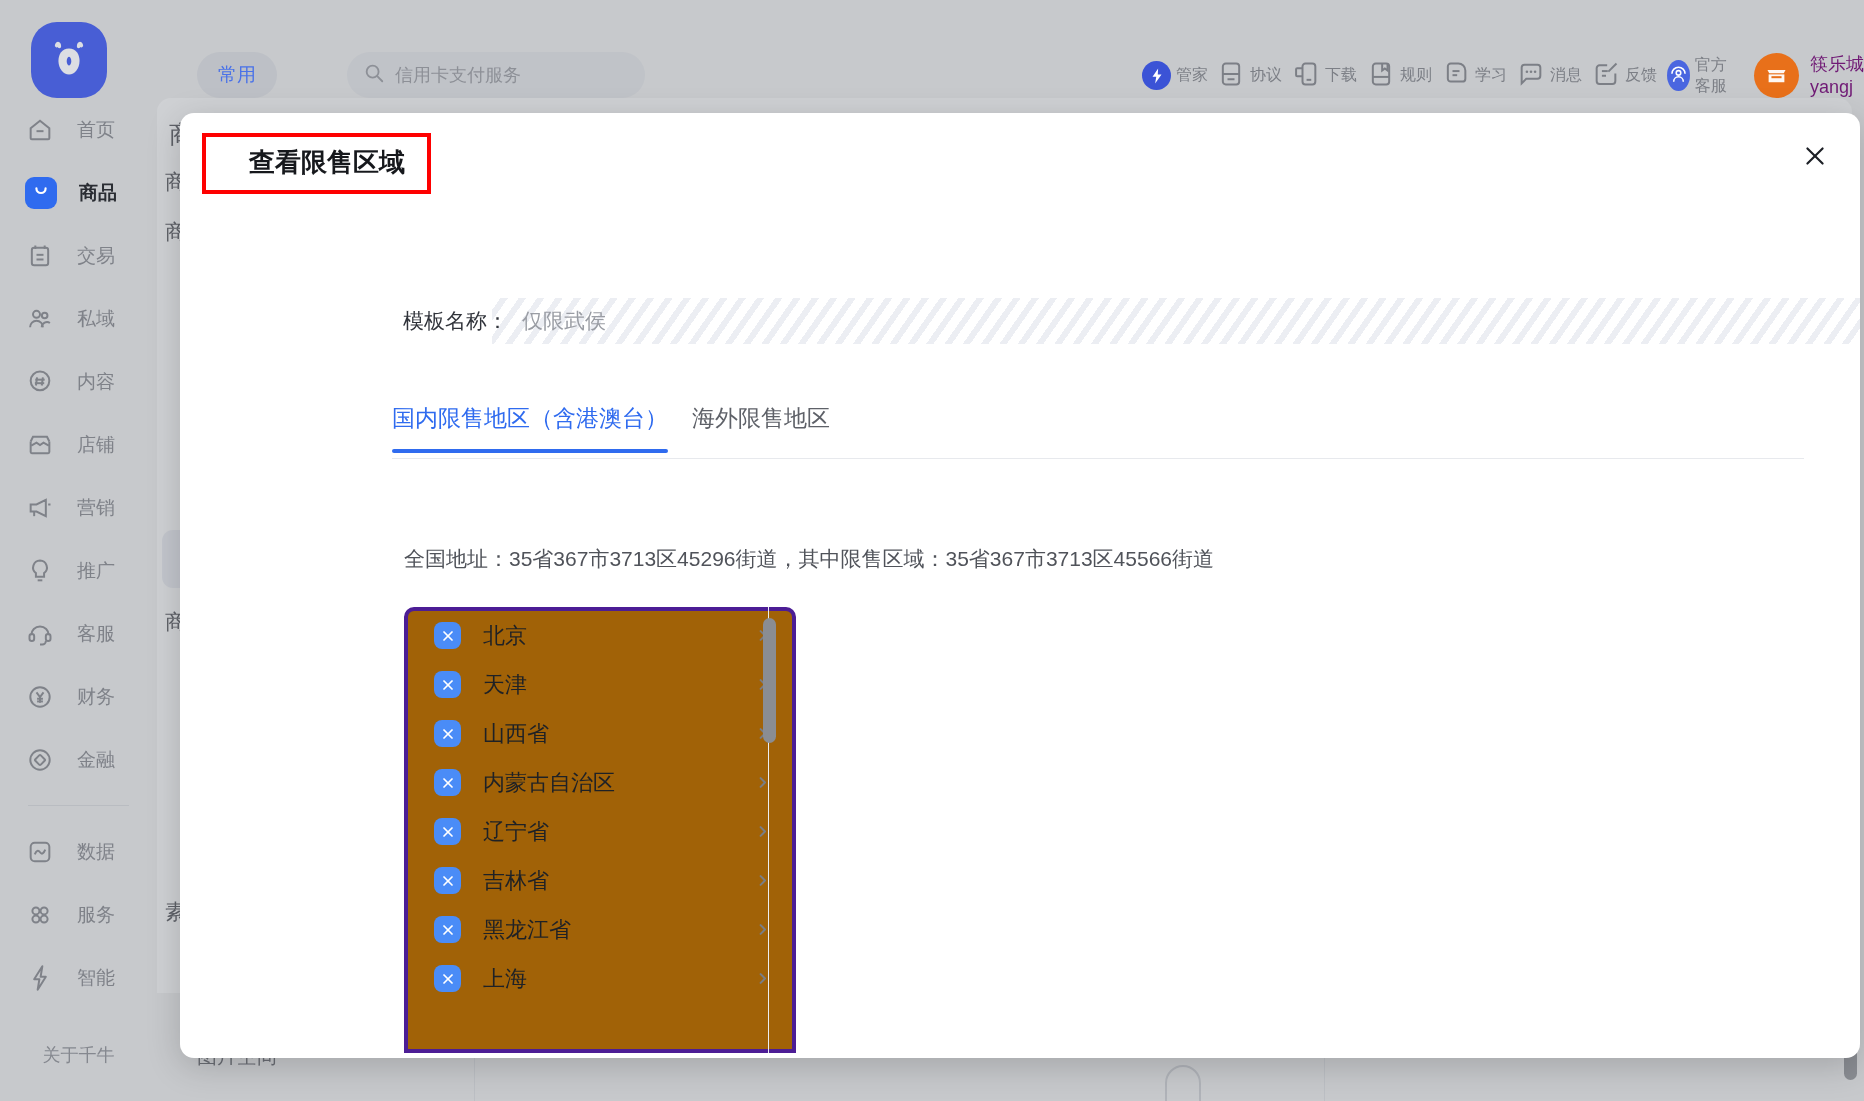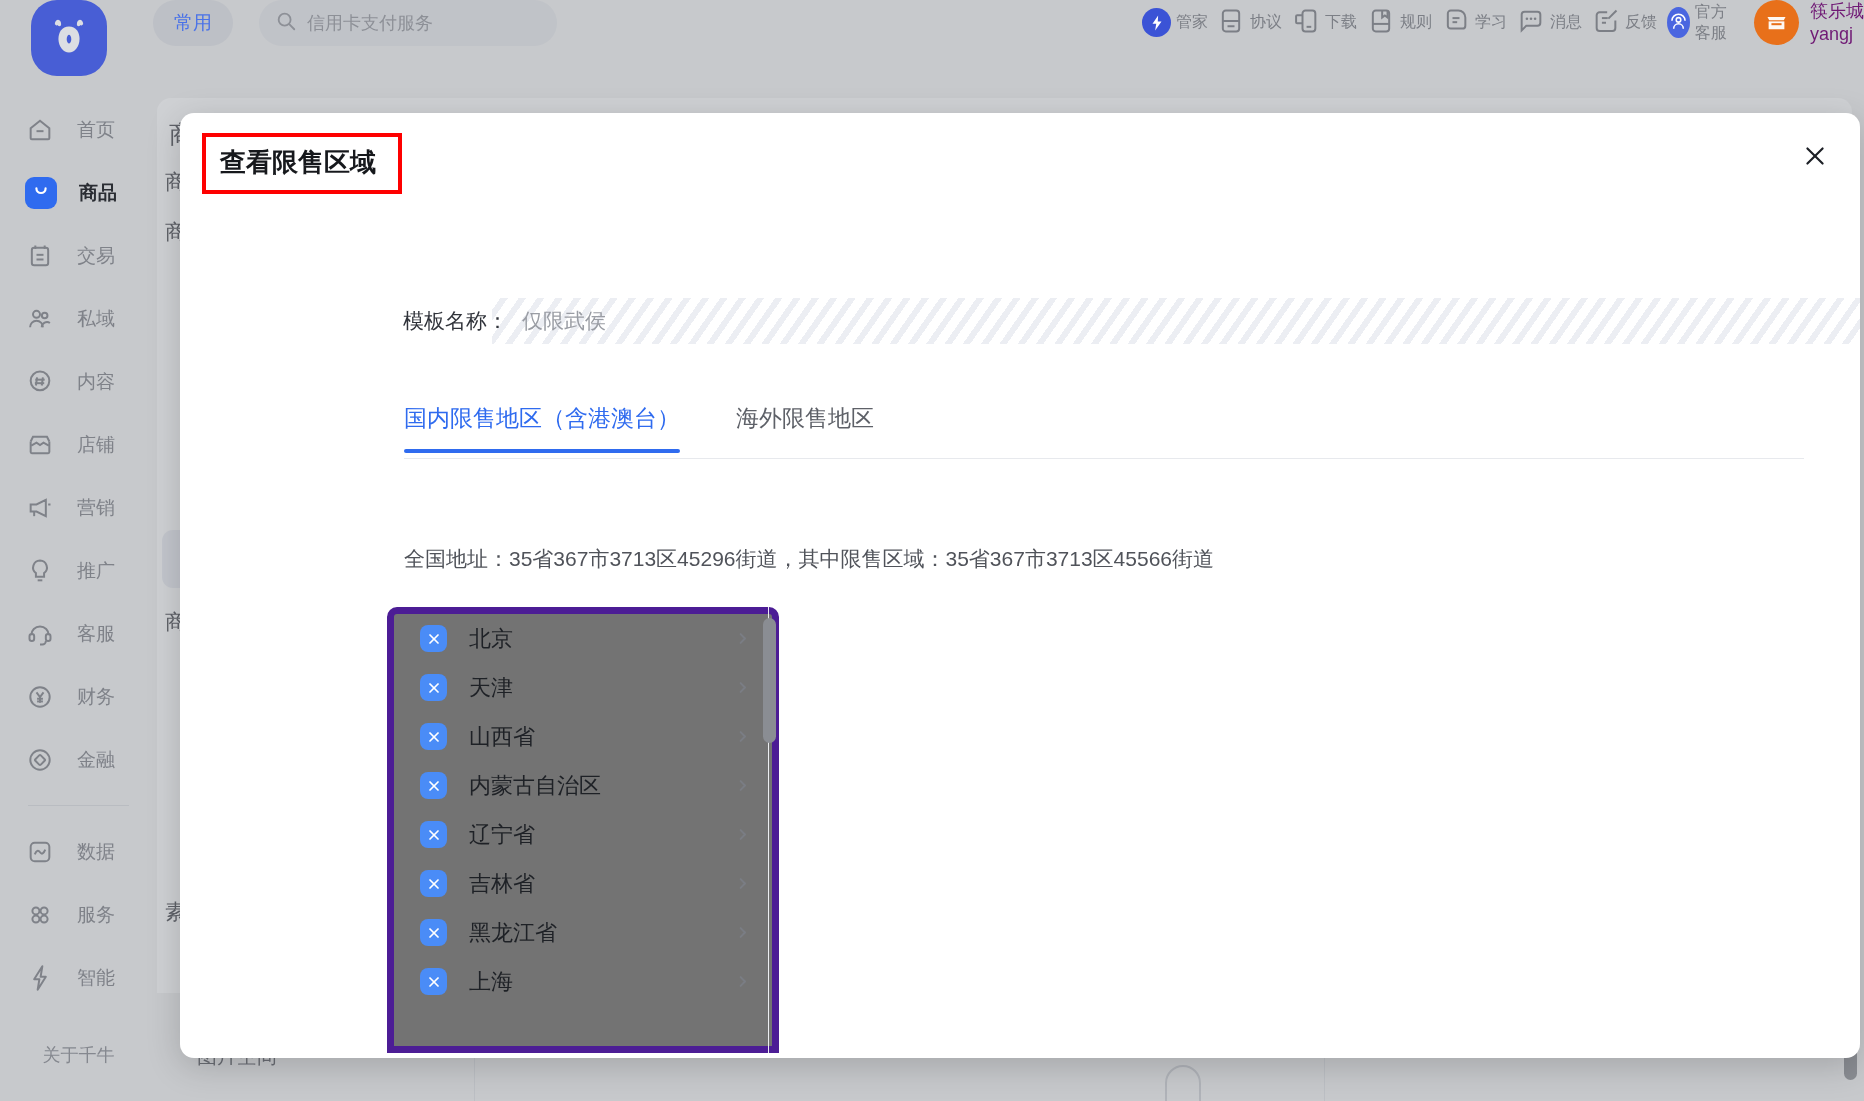--- a/index.html
+++ b/index.html
@@ -12,21 +12,21 @@
 
   
   #app-backdrop{
     position:absolute; inset:0;
     background:#c7c9cc;
   }
 
   
   .topbar{
     position:absolute; top:0; left:0; width:1864px; height:98px;
-    display:flex; align-items:flex-start;
+    display:flex; align-items:flex-end;gap:44px;
   }
   .brand-logo{
     margin-left:31px; width:76px; height:76px; border-radius:26px;
     background:#3b53d6; display:flex; align-items:center; justify-content:center;
     opacity:.9;
   }
   .brand-logo svg{ width:46px; height:46px; }
   .pill-changyong{
     margin-left:46px; width:80px; height:46px; border-radius:23px;
     background:#bdc0c6; color:#4a72e8; font-size:19px;
@@ -124,21 +124,21 @@
     background:#ffffff; border-radius:14px;
     box-shadow:0 8px 34px rgba(0,0,0,.18);
     overflow:hidden;
   }
   .modal-title-wrap{
     position:absolute; left:22px; top:20px;
     border:4px solid #fe0000; padding:11px 22px 13px 14px;
     background:#fff;
   }
   .modal-title{
-    font-size:26px; font-weight:bold; color:#16181c; line-height:1.1;
+    font-size:26px; font-weight:bold; color:#16181c; line-height:1.1;margin-left:29px;
   }
   .modal-close{
     position:absolute; right:26px; top:24px; width:38px; height:38px;
     display:flex; align-items:center; justify-content:center; cursor:pointer;
   }
   .modal-close svg{ width:26px; height:26px; }
 
   .tpl-row{
     position:absolute; left:0; right:0; top:185px; height:46px;
     display:flex; align-items:center;
@@ -152,43 +152,43 @@
     );
   }
   .tpl-label{
     position:relative; margin-left:223px; font-size:21px; color:#30333a; z-index:2;
   }
   .tpl-value{
     position:relative; margin-left:14px; font-size:21px; color:#9a9da4; z-index:2;text-align:right;
   }
 
   .tabs{
-    position:absolute; left:224px; right:56px; top:290px; height:56px;
+    position:absolute; left:212px; right:56px; top:290px; height:56px;
     border-bottom:1px solid #e7e9ed;
-    display:flex; align-items:flex-start; gap:56px;
+    display:flex; align-items:flex-start; gap:24px;
   }
   .tab{
     font-size:23px; color:#5e6168; padding-bottom:18px; cursor:pointer;
     position:relative;
   }
   .tab.active{ color:#2f6bef; }
   .tab.active::after{
     content:""; position:absolute; left:0; right:0; bottom:-1px; height:4px;
     background:#2f6bef; border-radius:2px;
   }
 
   .summary{
     position:absolute; left:224px; top:432px; font-size:21px; color:#50535a;
     white-space:nowrap;
   }
 
   .listbox{
-    position:absolute; left:207px; top:494px; width:392px; height:446px;
-    border:7px solid #4c1d95; border-radius:10px 10px 0 0;
-    background:#737373; overflow:hidden;
+    position:absolute; left:224px; top:494px; width:392px; height:446px;
+    border:4px solid #4c1d95; border-radius:10px 10px 0 0;
+    background:#a16207; overflow:hidden;
   }
   .list-row{
     height:49px; display:flex; align-items:center; padding:0 22px 0 26px;
     cursor:pointer;
   }
   .cb{
     width:27px; height:27px; border-radius:8px; background:#4a8cf7;
     display:flex; align-items:center; justify-content:center; flex:0 0 auto;
   }
   .cb svg{ width:16px; height:16px; }

